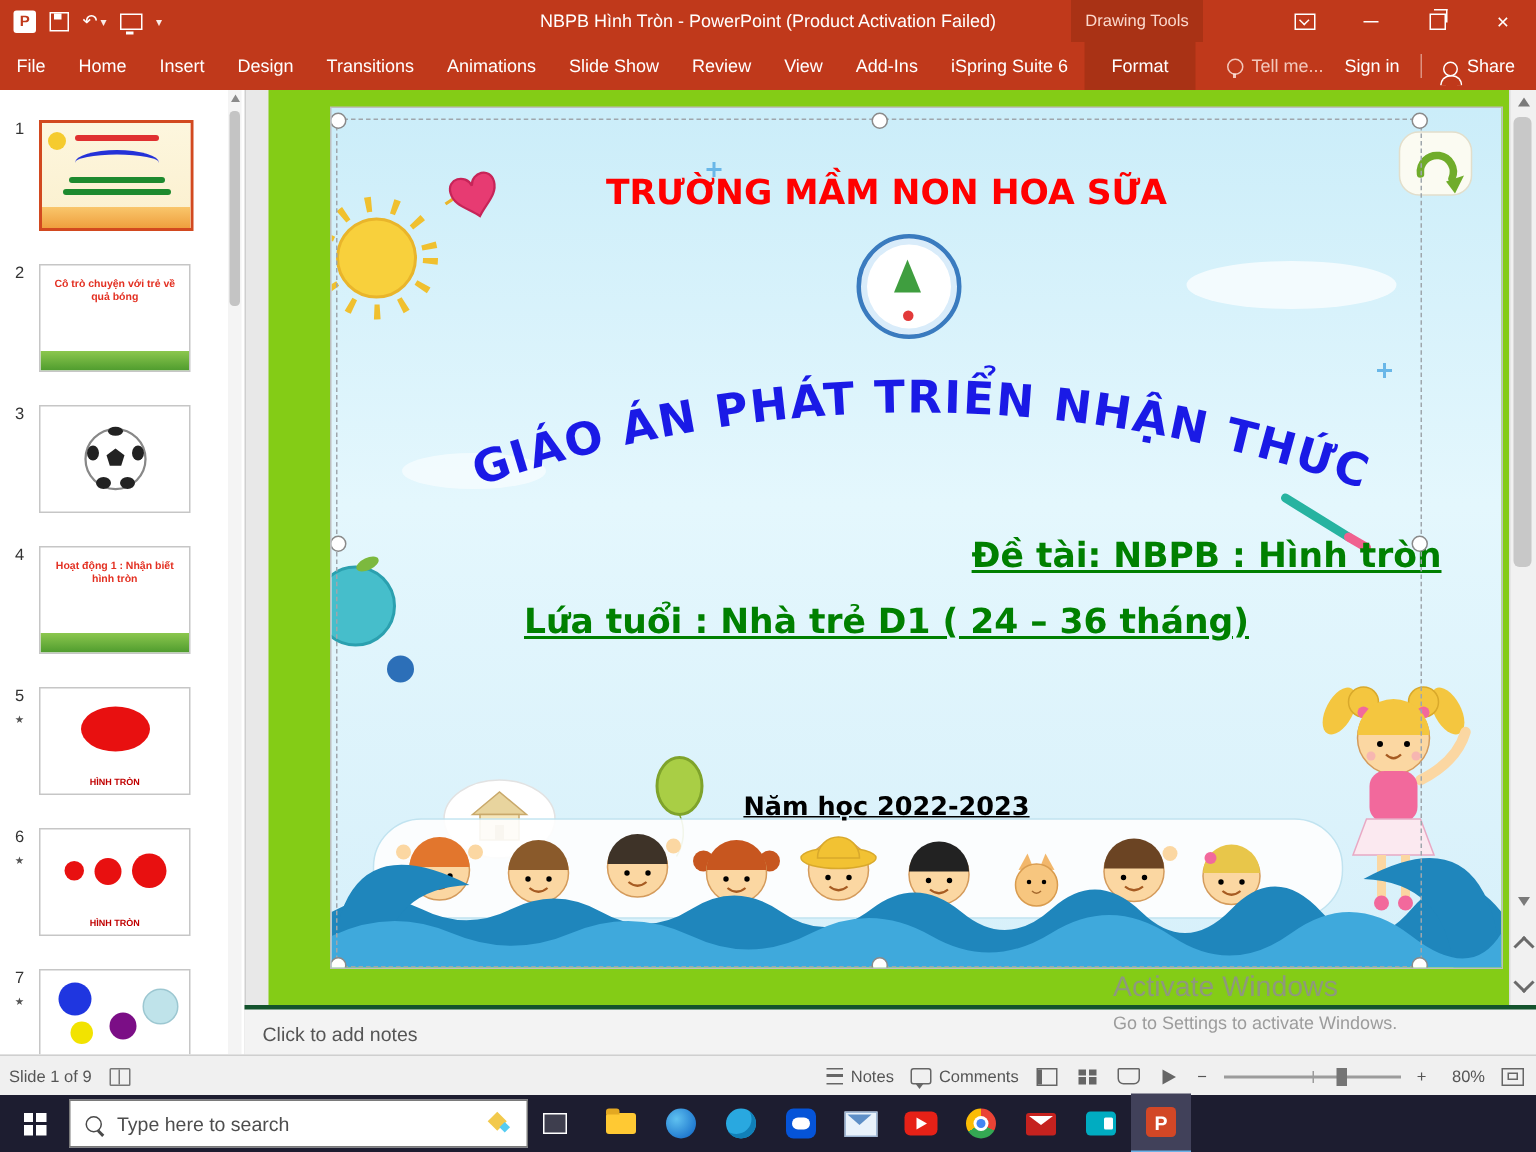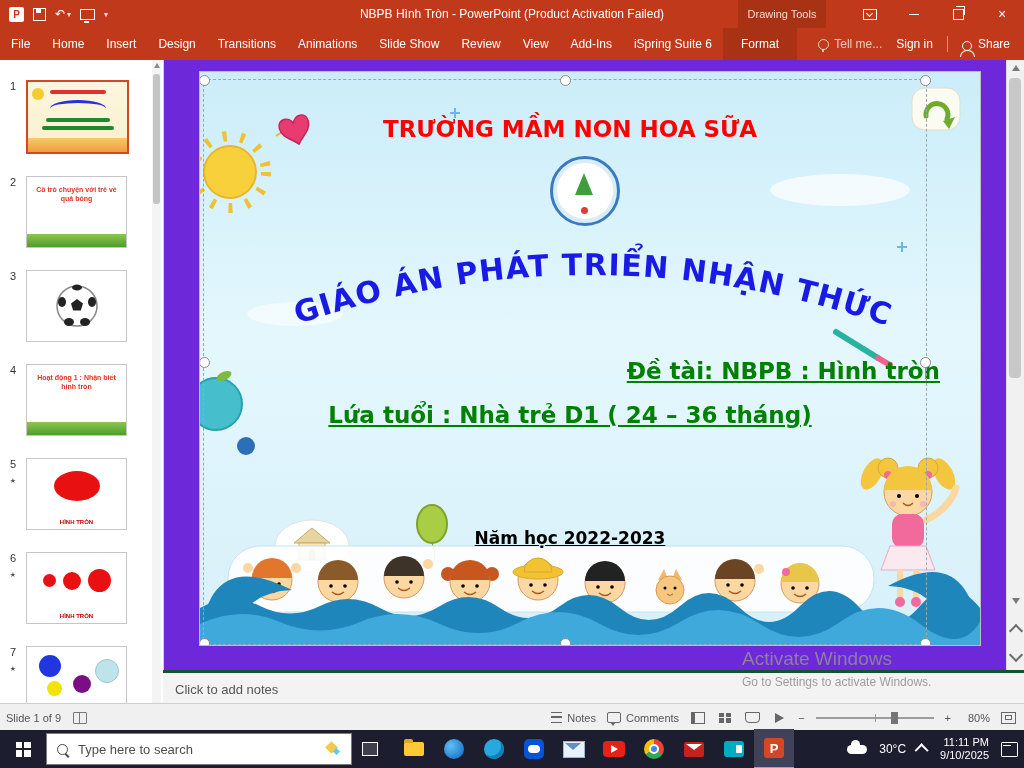--- a/index.html
+++ b/index.html
@@ -9,21 +9,21 @@
   .titlebar{position:absolute;left:0;top:0;right:0;height:28px;background:#C0391B;color:#fff;display:flex;align-items:center;z-index:30;}
   .qat{display:flex;align-items:center;gap:9px;padding-left:9px;font-size:12px;}
   .qat .qbtn{display:flex;align-items:center;gap:2px;cursor:default;}
   .p-badge{display:inline-grid;place-items:center;width:15px;height:15px;background:#fff;color:#C0391B;font-weight:bold;font-size:10px;border-radius:2px;}
   .floppy{width:11px;height:11px;border:1.5px solid #fff;position:relative;}
   .floppy:after{content:"";position:absolute;left:2px;top:0;width:5px;height:4px;background:#fff;}
   .monitor{width:13px;height:9px;border:1.5px solid #fff;position:relative;}
   .monitor:after{content:"";position:absolute;left:3px;bottom:-4px;width:5px;height:2px;background:#fff;}
   .mini-caret{font-size:8px;opacity:.9;}
   .tb-title{position:absolute;left:0;right:0;top:0;height:28px;display:flex;align-items:center;justify-content:center;font-size:12px;color:#fff;pointer-events:none;}
-  .ctx-slab{position:absolute;left:738px;top:0;width:88px;height:28px;background:#A93215;display:flex;align-items:center;justify-content:center;font-size:11px;color:#FBD8CC;}
+  .ctx-slab{position:absolute;left:714px;top:0;width:88px;height:28px;background:#A93215;display:flex;align-items:center;justify-content:center;font-size:11px;color:#FBD8CC;}
   .win-controls{position:absolute;right:0;top:0;height:28px;display:flex;align-items:stretch;}
   .winbtn{width:44px;display:grid;place-items:center;font-size:14px;color:#fff;}
   .rdo{width:12px;height:9px;border:1.5px solid #fff;position:relative;}
   .rdo:after{content:"";position:absolute;left:3px;top:1px;width:4px;height:4px;border-left:1.5px solid #fff;border-bottom:1.5px solid #fff;transform:rotate(-45deg);}
   .min-glyph{width:10px;height:0;border-top:1.5px solid #fff;display:block;}
   .restore-glyph{width:9px;height:9px;border:1.5px solid #fff;position:relative;}
   .restore-glyph:before{content:"";position:absolute;left:2px;top:-4px;width:8px;height:8px;border-top:1.5px solid #fff;border-right:1.5px solid #fff;}
 
   
   .ribbon{position:absolute;left:0;top:28px;right:0;height:32px;background:#C0391B;display:flex;align-items:stretch;color:#fff;font-size:12px;z-index:29;}
@@ -65,21 +65,21 @@
   .tcap-small{position:absolute;left:0;right:0;bottom:4px;text-align:center;font-size:6px;color:#C00000;font-weight:bold;}
   .trio{position:absolute;left:0;top:16px;width:100%;display:flex;justify-content:center;align-items:center;gap:7px;}
   .c-red{border-radius:50%;background:#E81010;}
   .quad{position:absolute;inset:6px 6px 16px 6px;}
   .q-blue{position:absolute;left:6px;top:2px;width:22px;height:22px;border-radius:50%;background:#1F36E0;}
   .q-yellow{position:absolute;left:14px;top:28px;width:15px;height:15px;border-radius:50%;background:#F2E300;}
   .q-purple{position:absolute;left:40px;top:22px;width:18px;height:18px;border-radius:50%;background:#7B0E86;}
   .q-light{position:absolute;left:62px;top:6px;width:22px;height:22px;border-radius:50%;background:#BFE3EA;border:1px solid #9CC7D1;}
 
   
-  .workspace{position:absolute;left:158px;top:60px;right:0;height:643px;background:#6d28d9;}
+  .workspace{position:absolute;left:179px;top:60px;right:0;height:643px;background:#84cc16;}
   .slide{position:absolute;left:42px;top:12px;width:780px;height:573px;background:linear-gradient(180deg,#CBEDF9 0%,#E4F7FD 46%,#D7F0FA 100%);box-shadow:0 0 0 1px #BEBEBE;overflow:hidden;}
   .slide-art{position:absolute;left:0;top:0;z-index:1;}
   .school-title{position:absolute;left:0;right:40px;top:44px;text-align:center;font-family:"DejaVu Sans","Liberation Sans",sans-serif;font-size:23px;font-weight:bold;color:#FF0000;z-index:3;}
   .logo{position:absolute;left:350px;top:84px;width:64px;height:64px;border-radius:50%;background:#fff;border:3px solid #3A7BBF;box-shadow:inset 0 0 0 4px #D9ECFA;z-index:3;}
   .logo:before{content:"";position:absolute;left:22px;top:14px;width:0;height:0;border-left:9px solid transparent;border-right:9px solid transparent;border-bottom:22px solid #3F9E3F;}
   .logo:after{content:"";position:absolute;left:28px;bottom:9px;width:7px;height:7px;border-radius:50%;background:#E23A3A;}
   .arc-wrap{position:absolute;left:80px;top:152px;z-index:3;}
   .topic-line{position:absolute;left:0;right:40px;top:286px;text-align:right;font-family:"DejaVu Sans","Liberation Sans",sans-serif;font-size:23px;font-weight:bold;color:#008000;text-decoration:underline;z-index:3;}
   .age-line{position:absolute;left:0;right:40px;top:330px;text-align:center;font-family:"DejaVu Sans","Liberation Sans",sans-serif;font-size:23px;font-weight:bold;color:#008000;text-decoration:underline;z-index:3;}
   .year-line{position:absolute;left:0;right:40px;top:456px;text-align:center;font-family:"DejaVu Sans","Liberation Sans",sans-serif;font-size:17px;font-weight:bold;color:#000;text-decoration:underline;z-index:3;}
@@ -587,25 +587,15 @@
       <div class="app">
           <span class="gmail-ic"></span>
         </div>
       <div class="app">
           <span class="meet-ic"></span>
         </div>
       <div class="app active">
           <span class="ppt-ic">P</span>
         </div>
     </div>
-    <div class="tray">
-      <span class="cloud-ic"></span>
-      <span>30°C</span>
-      <span class="caret-up"></span>
-      <div class="clock">
-        <div>11:11 PM</div>
-        <div>9/10/2025</div>
-      </div>
-      <span class="notif-ic"></span>
-    </div>
   </div>
 
 </div>
 
 </body></html>

